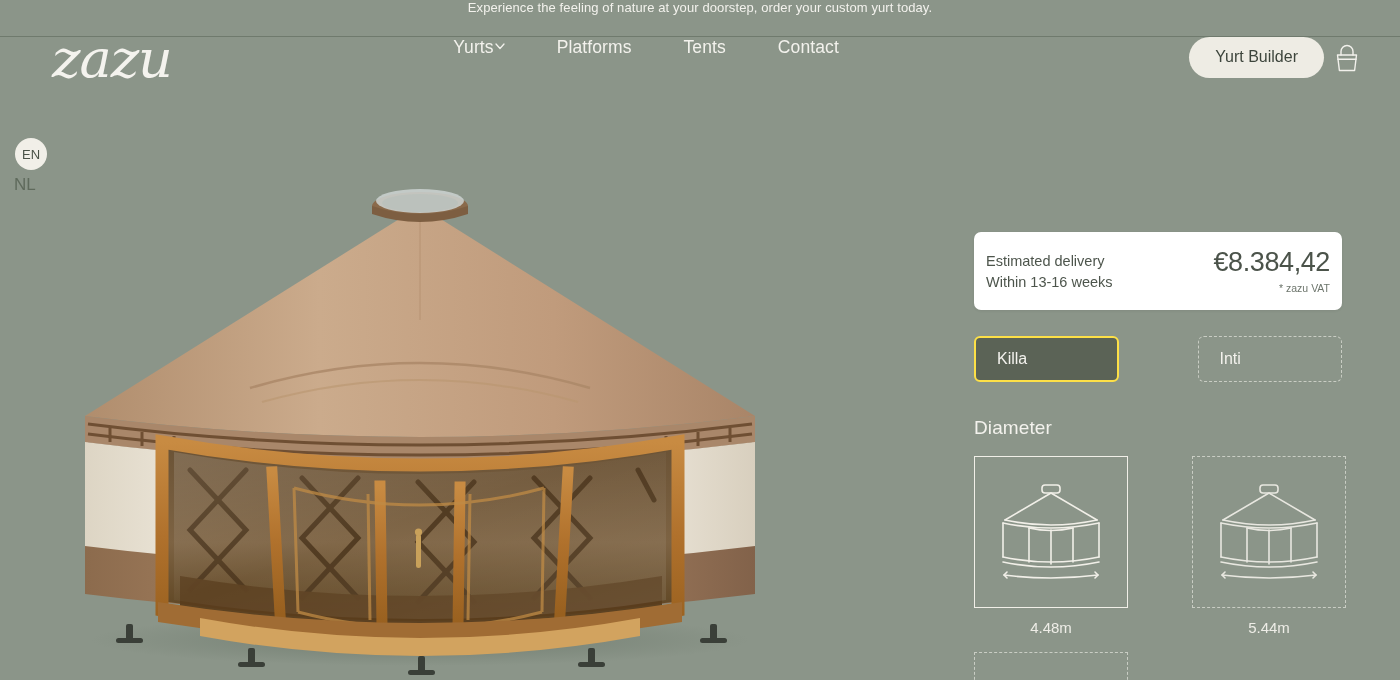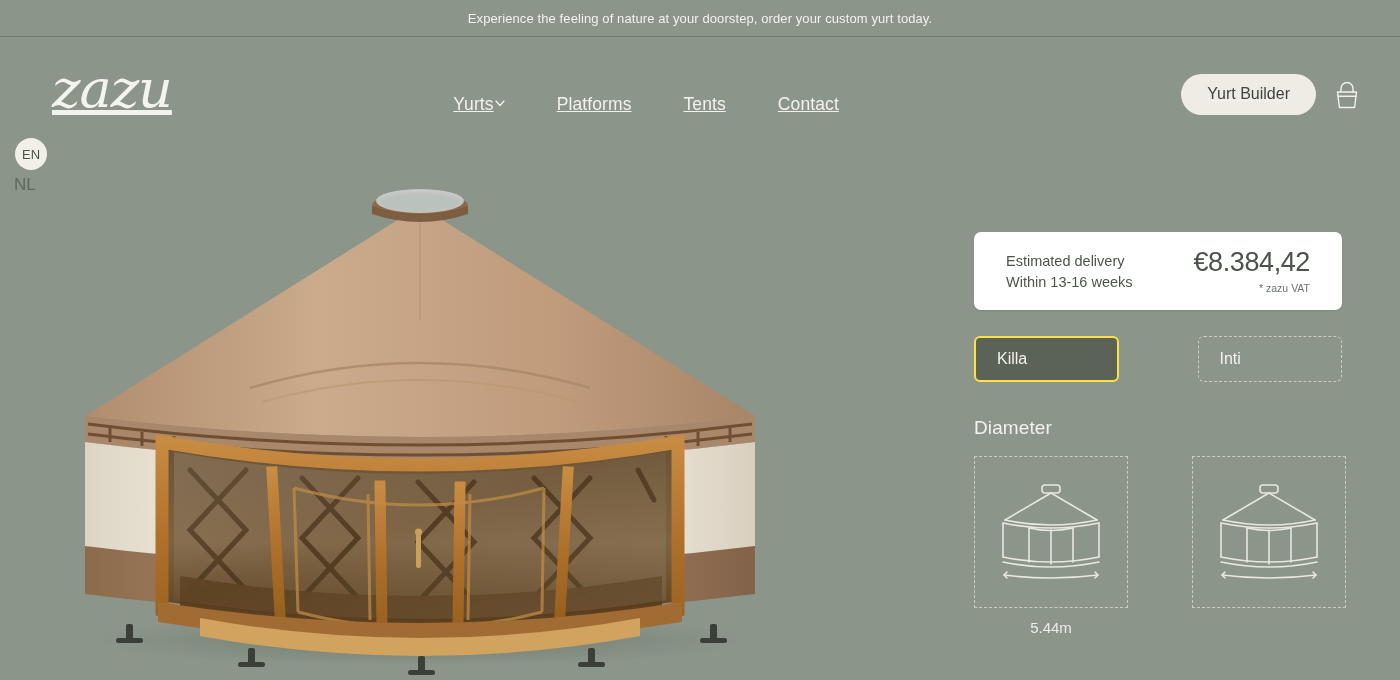--- a/index.html
+++ b/index.html
@@ -16,41 +16,40 @@
     background: #8b9589;
     color: #f2f1ec;
     position: relative;
   }
 
   
   .announce {
     height: 37px;
     background: #8b9589;
     display: flex;
-    align-items: center;
+    align-items: flex-start;
     justify-content: center;
     border-bottom: 1px solid #6f7a6d;
     position: relative;
     z-index: 5;
   }
   .announce-text {
     font-size: 13px;
     letter-spacing: 0.1px;
     color: #f3f2ed;
   }
 
   
   .header {
     height: 78px;
     display: flex;
-    align-items: flex-end;
+    align-items: flex-start;
     padding: 0 38px 0 52px;
     position: relative;
     z-index: 5;
-    text-decoration: underline;
   }
   .logo {
     font-family: "DejaVu Serif", serif;
     font-size: 52px;
     line-height: 1;
     color: #f4f3ee;
     letter-spacing: -1px;
     font-style: italic;
     font-weight: 400;
     transform: scaleX(1.04);
@@ -80,21 +79,21 @@
     height: 11px;
     position: relative;
     top: -2px;
   }
   .chev svg { display: block; }
 
   .header-right {
     margin-left: auto;
     display: flex;
     align-items: center;
-    gap: 16px;
+    gap: 8px;
   }
   .builder-btn {
     background: #eeece4;
     color: #3d453c;
     font-size: 16px;
     border-radius: 999px;
     padding: 11px 26px 12px;
     border: none;
     cursor: pointer;
     font-family: "Liberation Sans", sans-serif;
@@ -159,21 +158,21 @@
     right: 0;
     top: 115px;
     width: 440px;
     height: 565px;
     padding: 117px 58px 0 14px;
   }
 
   .price-card {
     background: #ffffff;
     border-radius: 7px;
-    padding: 17px 32px 16px;
+    padding: 17px 12px 16px;
     display: flex;
     align-items: flex-start;
     justify-content: space-between;
     box-shadow: 0 1px 3px rgba(0,0,0,0.07);
   }
   .delivery-block { padding-top: 2px; }
   .delivery-label,
   .delivery-value {
     color: #4d554c;
     font-size: 14.5px;
@@ -454,20 +453,39 @@
     </div>
     <div class="chip unselected">
       <span>Inti</span>
     </div>
   </div>
 
   <div class="section-title">Diameter</div>
 
   <div class="options">
 
+    <div class="option">
+      <div class="opt-box selected">
+        <svg width="126" height="104" viewBox="0 0 126 104" fill="none" stroke="#f1efe8" stroke-width="1.6" stroke-linecap="round" stroke-linejoin="round">
+          <rect x="54" y="5" width="18" height="8" rx="3"></rect>
+          <path d="M63 13 L109 40 M63 13 L17 40"></path>
+          <path d="M17 40 Q 63 50 109 40"></path>
+          <path d="M15 43 Q 63 53 111 43"></path>
+          <path d="M15 43 L15 77 M111 43 L111 77"></path>
+          <path d="M15 77 Q 63 87 111 77"></path>
+          <path d="M15 82 Q 63 92 111 82"></path>
+          <path d="M41 48 L41 82 M63 50 L63 84 M85 48 L85 82"></path>
+          <path d="M41 48 Q 63 53 85 48"></path>
+          <path d="M16 95 Q 63 101 110 95"></path>
+          <path d="M19 92 L16 95 L19 98"></path>
+          <path d="M107 92 L110 95 L107 98"></path>
+        </svg>
+      </div>
+      <div class="opt-label">4.48m</div>
+    </div>
 
     <div class="option">
       <div class="opt-box unselected">
         <svg width="126" height="104" viewBox="0 0 126 104" fill="none" stroke="#e8e7e0" stroke-width="1.6" stroke-linecap="round" stroke-linejoin="round">
           <rect x="54" y="5" width="18" height="8" rx="3"></rect>
           <path d="M63 13 L109 40 M63 13 L17 40"></path>
           <path d="M17 40 Q 63 50 109 40"></path>
           <path d="M15 43 Q 63 53 111 43"></path>
           <path d="M15 43 L15 77 M111 43 L111 77"></path>
           <path d="M15 77 Q 63 87 111 77"></path>

